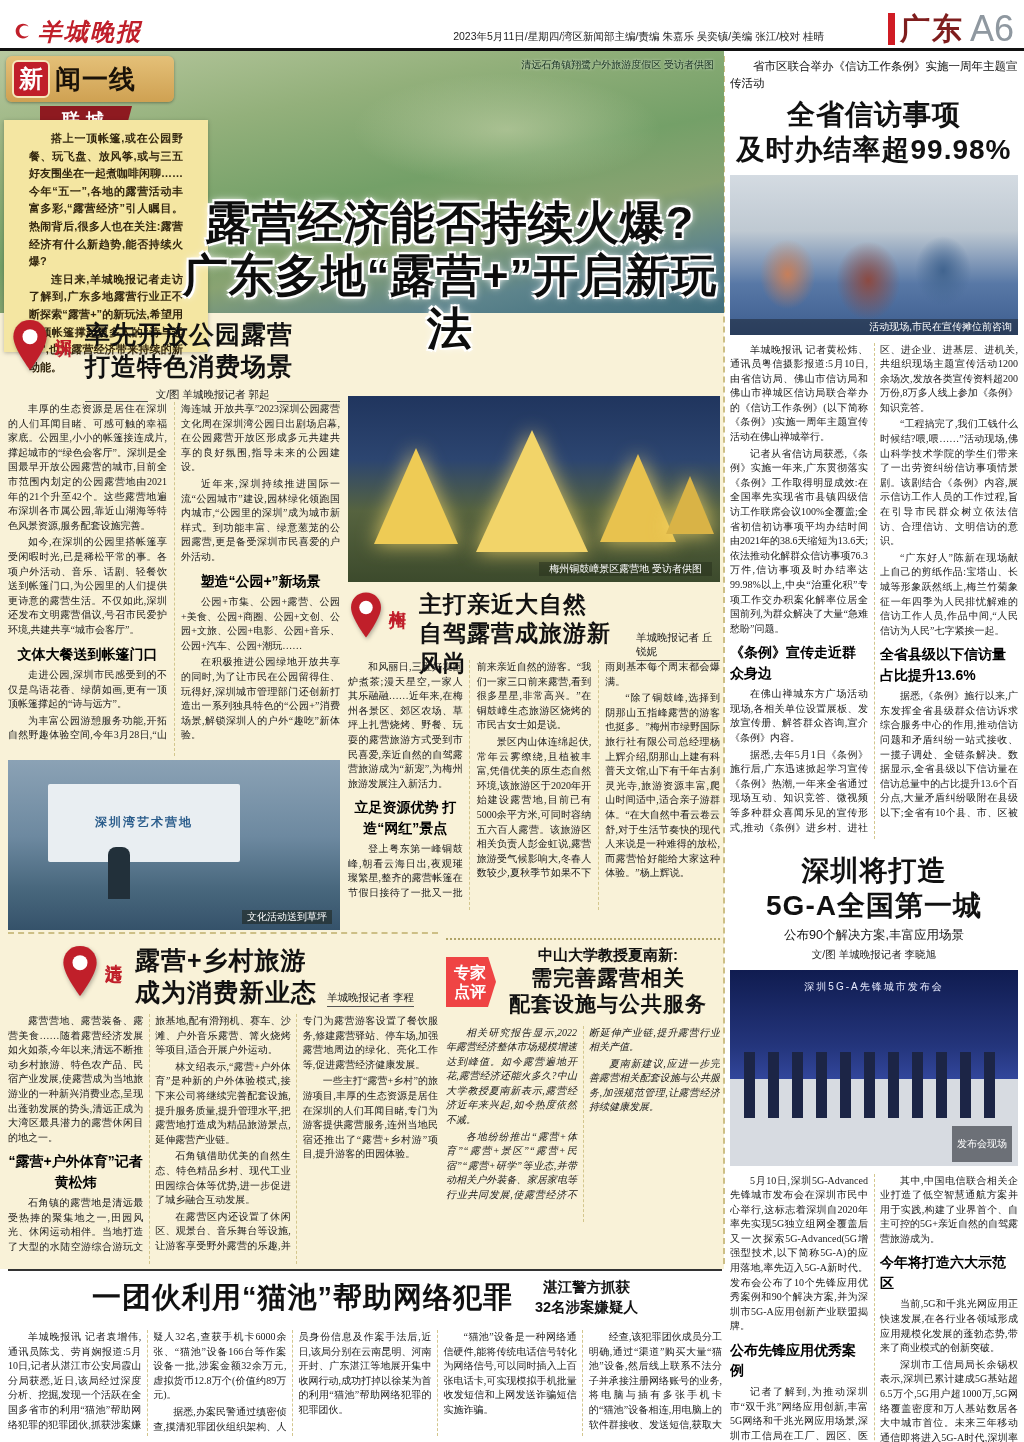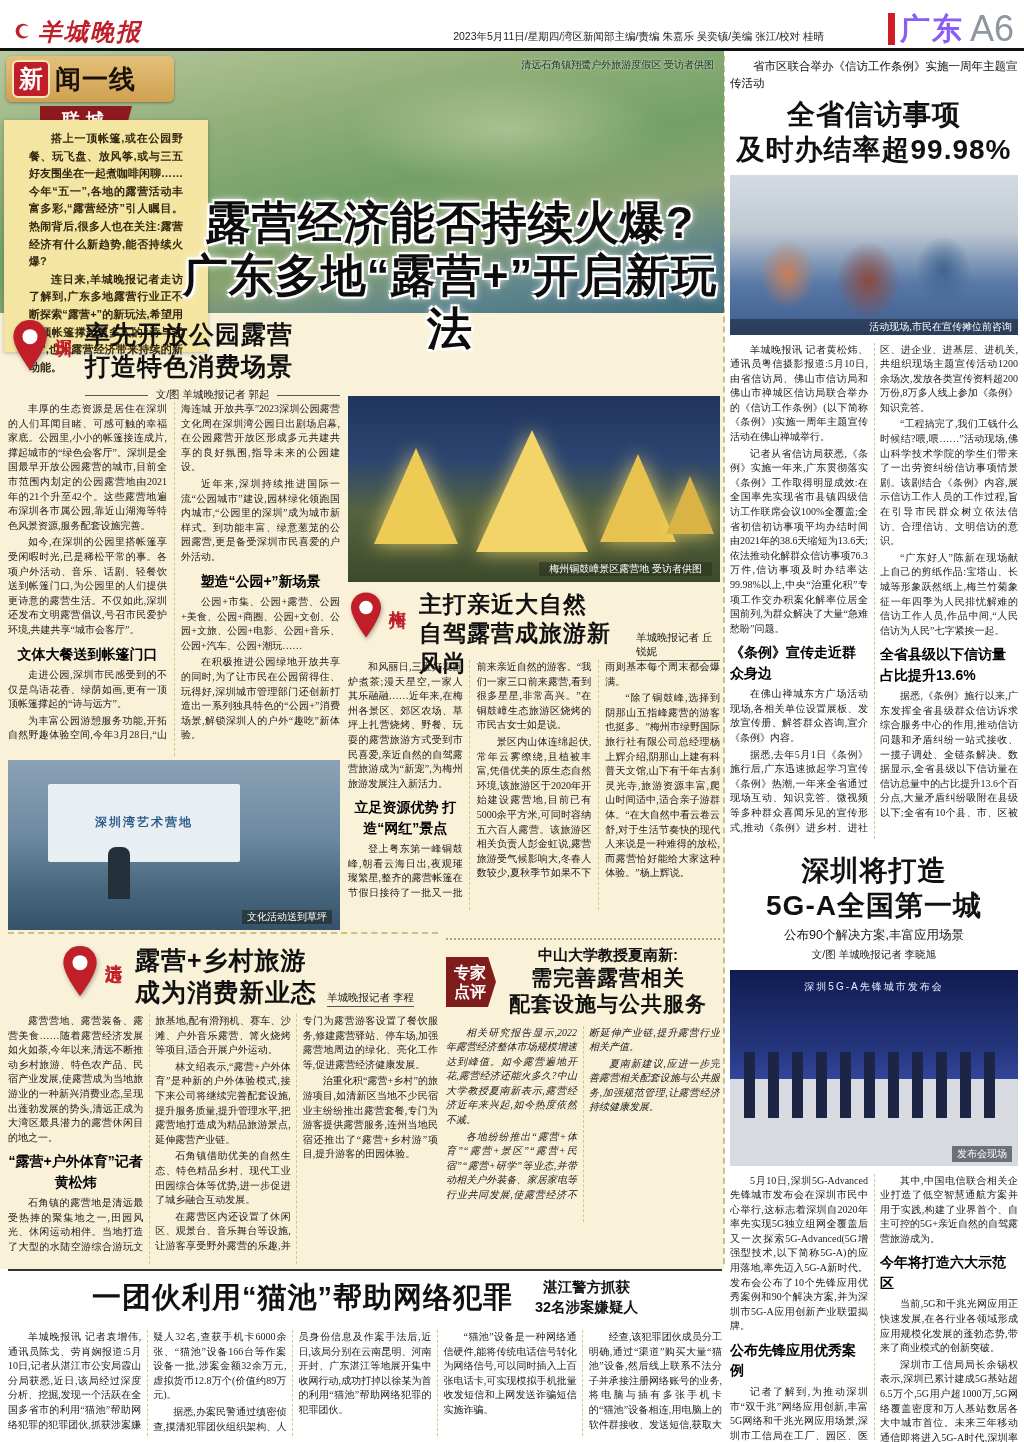--- a/index.html
+++ b/index.html
@@ -4,21 +4,21 @@
 <style>
   html,body{margin:0;padding:0;background:#e8e8e8;}
   #page{position:relative;width:1024px;height:1442px;background:#ffffff;overflow:hidden;
         font-family:"Liberation Sans",sans-serif;color:#1a1a1a;}
   
   .hdr-brand{position:absolute;left:12px;top:16px;display:flex;align-items:center;gap:4px;}
   .hdr-brand .brand-txt{font-size:24px;font-weight:900;font-style:italic;color:#c01f2a;letter-spacing:2px;}
   .hdr-dateline{position:absolute;right:200px;top:30px;font-size:10.5px;color:#222;}
   .hdr-sect{position:absolute;right:10px;top:8px;display:flex;align-items:center;}
   .hdr-sect .bar{width:7px;height:32px;background:#d01c24;margin-right:5px;}
-  .hdr-sect .gd{font-size:30px;font-weight:900;color:#8b5cf6;letter-spacing:2px;}
+  .hdr-sect .gd{font-size:30px;font-weight:900;color:#7f1d1d;letter-spacing:2px;}
   .hdr-sect .pg{font-size:36px;color:#8f98a0;font-weight:400;margin-left:6px;}
   .hdr-rule{position:absolute;left:0;top:48px;width:1024px;height:3px;background:#111;}
   
   .pkg-bg{position:absolute;left:0;top:51px;width:724px;height:1218px;background:#f9f2d8;}
   .vdiv{position:absolute;left:723px;top:56px;height:1208px;border-left:2px dashed #cdbf86;}
   .hdiv{position:absolute;left:8px;top:932px;width:430px;border-top:2px dashed #cdbf86;}
   .maochi-rule{position:absolute;left:8px;top:1269px;width:714px;border-top:2px solid #333;}
   
   .photo{position:absolute;overflow:hidden;}
   .photo .cap{position:absolute;font-size:10px;line-height:1.2;}
@@ -49,21 +49,21 @@
       radial-gradient(40px 50px at 74% 60%,#41648f,transparent 70%),
       linear-gradient(180deg,#d4dbe2 0%,#bfc9d2 35%,#5878a6 68%,#3c5c8e 100%);}
   .photo-xf .cap{bottom:0;right:0;left:0;text-align:right;color:#fff;background:rgba(20,24,32,.45);padding:2px 6px;}
   .photo-5g{position:relative;width:288px;height:196px;background:#d7dbe1;}
   .photo-5g .screen{position:absolute;left:0;top:0;width:100%;height:56%;
     background:linear-gradient(180deg,#101c50 0%,#24357c 70%,#32469b 100%);
     display:flex;align-items:flex-start;justify-content:center;padding-top:10px;box-sizing:border-box;
     color:#e8ecff;font-size:10px;letter-spacing:2px;}
   .photo-5g .crowd{position:absolute;left:5%;right:5%;top:42%;height:34%;
     background:repeating-linear-gradient(90deg,#1c2546 0 11px,rgba(0,0,0,0) 11px 24px);}
-  .photo-5g .cap{bottom:4px;right:6px;color:#fff;background:rgba(20,24,32,.55);padding:2px 5px;}
+  .photo-5g .cap{bottom:4px;right:6px;color:#fff;background:rgba(20,24,32,.55);padding:12px 5px;}
   
   .badge{position:absolute;left:6px;top:56px;width:168px;}
   .badge-row{display:flex;align-items:center;background:linear-gradient(180deg,#e4c078,#cfa152);
     border-radius:6px;padding:4px 6px;box-shadow:0 1px 3px rgba(0,0,0,.35);}
   .badge-xin{width:34px;height:34px;background:#c01f2a;border:2px solid #f5e7bb;border-radius:6px;
     color:#fff;font-size:24px;font-weight:900;display:flex;align-items:center;justify-content:center;}
   .badge-rest{font-size:26px;font-weight:900;color:#1a1208;margin-left:5px;letter-spacing:1px;}
   .badge-sub{width:92px;margin:4px 0 0 34px;background:#8e1a20;color:#fff;font-size:18px;font-weight:900;
     text-align:center;padding:2px 0;letter-spacing:6px;clip-path:polygon(0 0,100% 0,92% 100%,0 100%);}
   .badge-credit{margin-top:4px;text-align:right;font-size:10.5px;color:#fff;font-weight:bold;
@@ -91,21 +91,21 @@
      font-family:"Liberation Serif",serif;}
   .b p{margin:0 0 2px;text-indent:2em;}
   .b h4{margin:6px 0 4px;font-size:14px;font-weight:900;text-align:center;text-indent:0;
         font-family:"Liberation Sans",sans-serif;color:#000;}
   .cols2{column-count:2;}
   .cols3{column-count:3;}
   .cols5{column-count:5;}
   
   .expert{position:absolute;left:446px;top:938px;width:274px;height:328px;border-top:2px dotted #b0a468;padding-top:6px;}
   .expert-head{display:flex;align-items:center;}
-  .expert-badge{background:#7f1d1d;color:#fff;font-weight:900;font-size:16px;line-height:1.2;padding:6px 10px 6px 8px;
+  .expert-badge{background:#ef4444;color:#fff;font-weight:900;font-size:16px;line-height:1.2;padding:6px 10px 6px 8px;
     clip-path:polygon(0 0,84% 0,100% 50%,84% 100%,0 100%);text-align:center;}
   .expert-titles{flex:1;text-align:center;}
   .expert-kicker{font-size:15px;font-weight:bold;color:#111;}
   .expert-title{font-size:21px;font-weight:900;color:#111;line-height:1.25;letter-spacing:1px;}
   .expert .b{position:static;margin-top:8px;height:196px;font-style:italic;}
   
   .rcol{position:absolute;left:730px;top:58px;width:288px;height:1384px;overflow:hidden;}
   .xf-kicker{font-size:11.5px;color:#111;line-height:1.5;text-indent:2em;}
   .big-center{ text-align:center;font-weight:900;color:#111;}
   .xf-title{font-size:28px;line-height:1.25;margin:4px 0 8px;letter-spacing:1px;}
@@ -173,21 +173,21 @@
           <path d="M12 1C6 1 2 5.5 2 11c0 7 10 20 10 20s10-13 10-20C22 5.5 18 1 12 1z" fill="#c01f2a"></path>
           <circle cx="12" cy="11" r="4.5" fill="#fff"></circle>
         </svg>
       <span class="place">深圳</span>
     </span>
     <div style="flex:1;">
       <div class="sec-title">
         <div>率先开放公园露营</div>
         <div>打造特色消费场景</div>
       </div>
-      <div class="byline" style="margin-left:10px;">
+      <div class="byline" style="margin-left:10px;align-items:flex-end;">
           <span>文/图 羊城晚报记者 郭起</span>
         </div>
     </div>
   </div>
   <div class="b cols2" style="left:8px;top:402px;width:332px;height:354px;">
     <p>丰厚的生态资源是居住在深圳的人们耳闻目睹、可感可触的幸福家底。公园里,小小的帐篷接连成片,撑起城市的“绿色会客厅”。深圳是全国最早开放公园露营的城市,目前全市范围内划定的公园露营地由2021年的21个升至42个。这些露营地遍布深圳各市属公园,靠近山湖海等特色风景资源,服务配套设施完善。</p>
     <p>如今,在深圳的公园里搭帐篷享受闲暇时光,已是稀松平常的事。各项户外活动、音乐、话剧、轻餐饮送到帐篷门口,为公园里的人们提供更诗意的露营生活。不仅如此,深圳还发布文明露营倡议,号召市民爱护环境,共建共享“城市会客厅”。</p>
     <h4>文体大餐送到帐篷门口</h4>
     <p>走进公园,深圳市民感受到的不仅是鸟语花香、绿荫如画,更有一顶顶帐篷撑起的“诗与远方”。</p>
     <p>为丰富公园游憩服务功能,开拓自然野趣体验空间,今年3月28日,“山海连城 开放共享”2023深圳公园露营文化周在深圳湾公园日出剧场启幕,在公园露营开放区形成多元共建共享的良好氛围,指导未来的公园建设。</p>
@@ -259,21 +259,21 @@
       </div>
     </div>
   </div>
   <div class="b cols3" style="left:8px;top:1014px;width:430px;height:250px;column-gap:12px;">
     <p>露营营地、露营装备、露营美食……随着露营经济发展如火如荼,今年以来,清远不断推动乡村旅游、特色农产品、民宿产业发展,使露营成为当地旅游业的一种新兴消费业态,呈现出蓬勃发展的势头,清远正成为大湾区最具潜力的露营休闲目的地之一。</p>
     <h4>“露营+户外体育”记者黄松炜</h4>
     <p>石角镇的露营地是清远最受热捧的聚集地之一,田园风光、休闲运动相伴。当地打造了大型的水陆空游综合游玩文旅基地,配有滑翔机、赛车、沙滩、户外音乐露营、篝火烧烤等项目,适合开展户外运动。</p>
     <p>林文绍表示,“露营+户外体育”是种新的户外体验模式,接下来公司将继续完善配套设施,提升服务质量,提升管理水平,把露营地打造成为精品旅游景点,延伸露营产业链。</p>
     <p>石角镇借助优美的自然生态、特色精品乡村、现代工业田园综合体等优势,进一步促进了城乡融合互动发展。</p>
     <p>在露营区内还设置了休闲区、观景台、音乐舞台等设施,让游客享受野外露营的乐趣,并专门为露营游客设置了餐饮服务,修建露营驿站、停车场,加强露营地周边的绿化、亮化工作等,促进露营经济健康发展。</p>
-    <p>治重化积“露营+乡村”的旅游项目,如清新区当地不少民宿业主纷纷推出露营套餐,专门为游客提供露营服务,连州当地民宿还推出了“露营+乡村游”项目,提升游客的田园体验。</p>
+    <p>一些主打“露营+乡村”的旅游项目,丰厚的生态资源是居住在深圳的人们耳闻目睹,专门为游客提供露营服务,连州当地民宿还推出了“露营+乡村游”项目,提升游客的田园体验。</p>
   </div>
 
   <div class="expert">
     <div class="expert-head">
       <div class="expert-badge">
         <div>专家</div>
         <div>点评</div>
       </div>
       <div class="expert-titles">
         <div class="expert-kicker">中山大学教授夏南新:</div>

